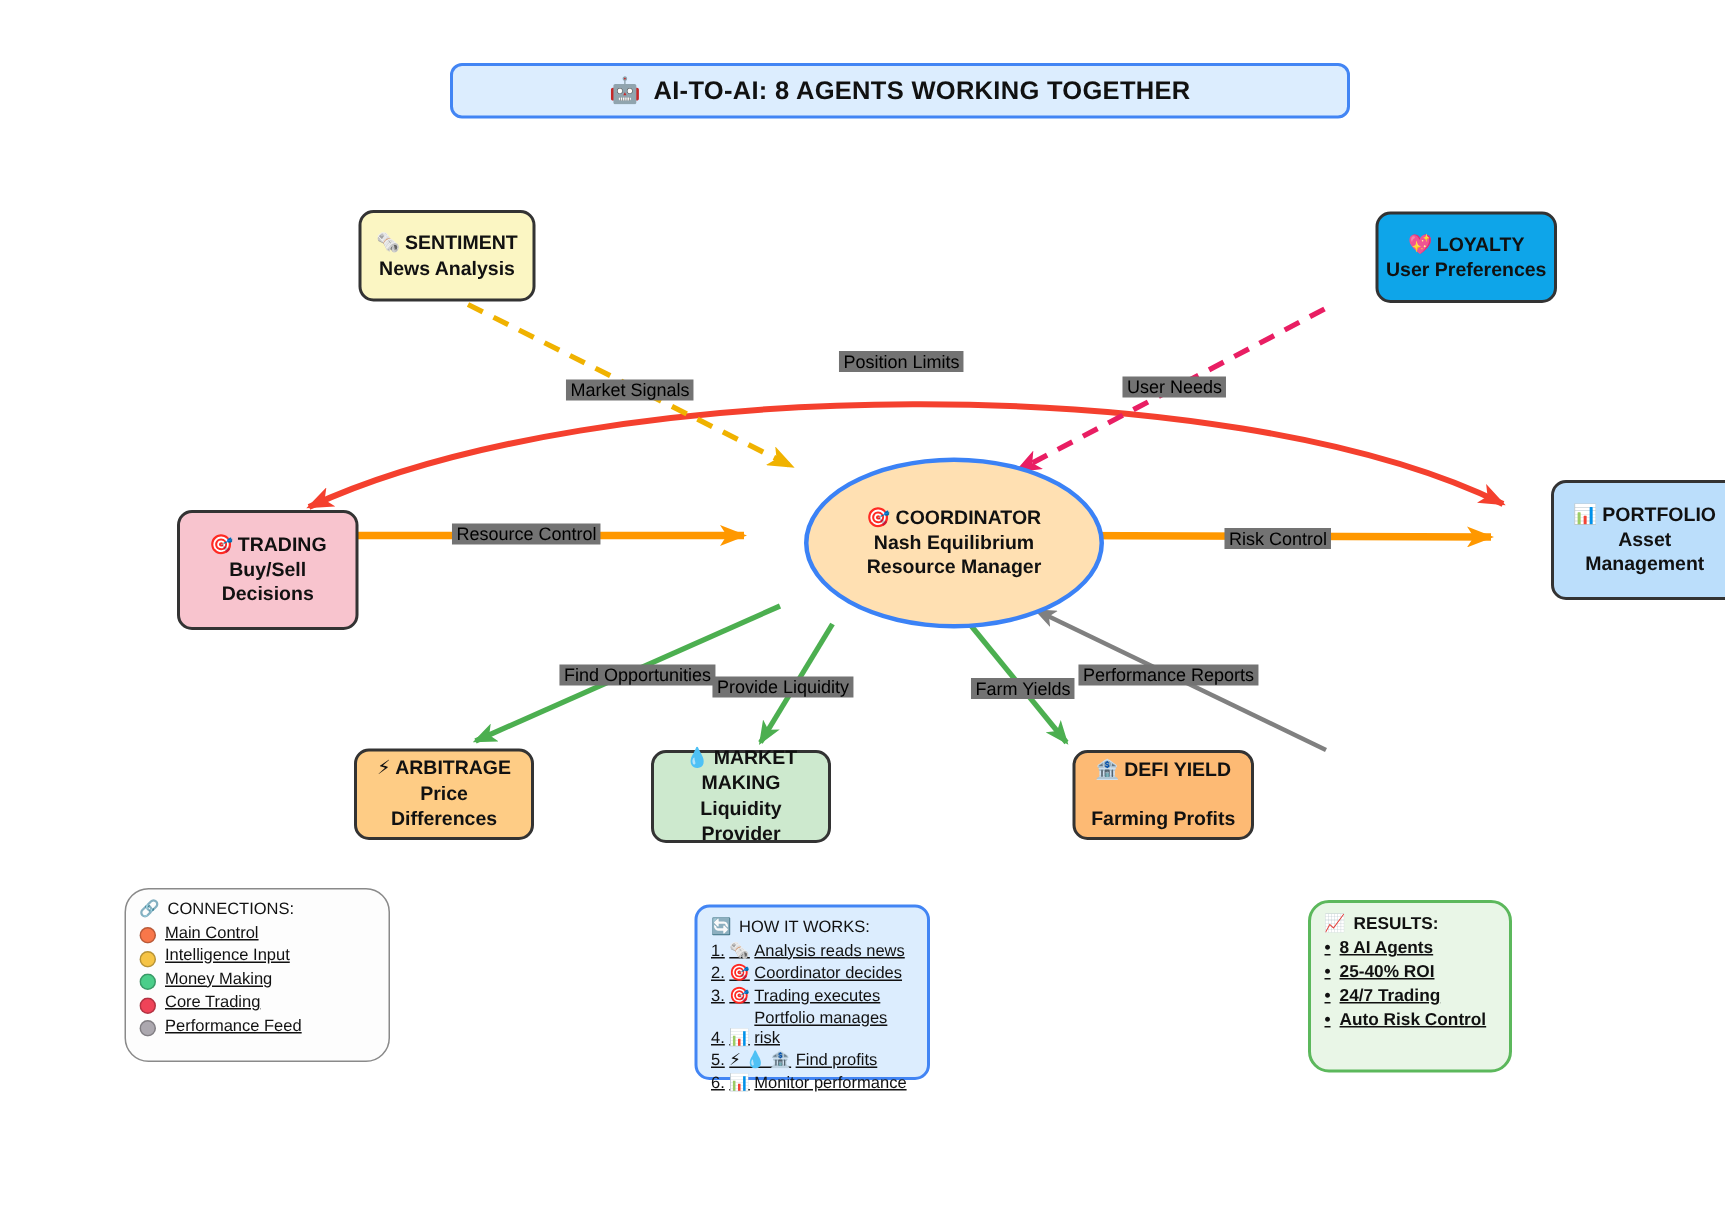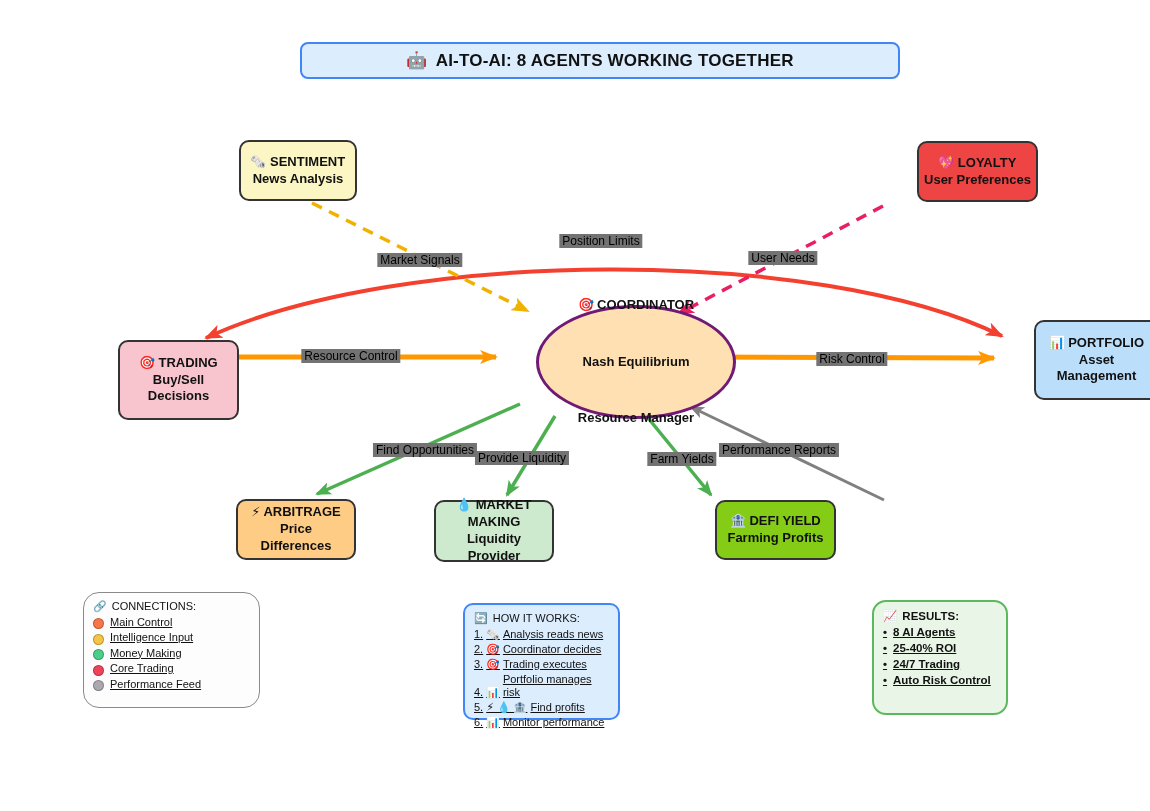--- a/index.html
+++ b/index.html
@@ -15,21 +15,21 @@
     display:flex; align-items:center; justify-content:center; gap:8px;
     font-weight:bold; font-size:17px; letter-spacing:0.2px; z-index:2; box-sizing:border-box;
   }
 
   .node {
     position:absolute; z-index:2; box-sizing:border-box;
     border:2px solid #333333; border-radius:10px;
     display:flex; flex-direction:column; align-items:center; justify-content:center;
     font-weight:bold; font-size:13px; line-height:1.3; text-align:center; padding:3px 5px;margin-left:36px;
   }
-  .node.ellipse { border:3px solid #701a75; border-radius:50%;gap:40px; }
+  .node.ellipse { border:3px solid #3b82f6; border-radius:50%; }
   .node .node-title { display:block; }
   .node .icon { margin-right:3px; }
 
   .edge-label {
     position:absolute; transform:translate(-50%,-50%); z-index:3;
     background:#737373; padding:0 3px; font-size:12px; white-space:nowrap; color:#000;
   }
 
   .legend {
     position:absolute; z-index:2; box-sizing:border-box; font-size:11px; line-height:13.5px;
@@ -100,21 +100,21 @@
     <span>AI-TO-AI: 8 AGENTS WORKING TOGETHER</span>
   </div>
 
   <div class="node" style="left: 203px; top: 140px; width: 118px; height: 61px; background: rgb(251, 246, 195);">
     <div class="node-title">
       <span class="icon">🗞️</span><span>SENTIMENT</span>
     </div>
     <div>News Analysis</div>
   </div>
 
-  <div class="node" style="left: 881px; top: 141px; width: 121px; height: 61px; background: #ef4444;">
+  <div class="node" style="left: 881px; top: 141px; width: 121px; height: 61px; background: #0ea5e9;">
     <div class="node-title">
       <span class="icon">💖</span><span>LOYALTY</span>
     </div>
     <div>User Preferences</div>
   </div>
 
   <div class="node" style="left: 82px; top: 340px; width: 121px; height: 80px; background: rgb(248, 196, 206);">
     <div class="node-title">
       <span class="icon">🎯</span><span>TRADING</span>
     </div>
@@ -143,21 +143,21 @@
     <div>Price Differences</div>
   </div>
 
   <div class="node" style="left: 398px; top: 500px; width: 120px; height: 62px; background: rgb(205, 233, 206);">
     <div class="node-title">
       <span class="icon">💧</span><span>MARKET MAKING</span>
     </div>
     <div>Liquidity Provider</div>
   </div>
 
-  <div class="node" style="left: 679px; top: 500px; width: 121px; height: 60px; background: #84cc16;">
+  <div class="node" style="left: 679px; top: 500px; width: 121px; height: 60px; background: #fdba74; justify-content: space-between;">
     <div class="node-title">
       <span class="icon">🏦</span><span>DEFI YIELD</span>
     </div>
     <div>Farming Profits</div>
   </div>
 
 
   <div class="edge-label" style="left:420px;top:260px">Market Signals</div>
   <div class="edge-label" style="left:601px;top:241px">Position Limits</div>
   <div class="edge-label" style="left:783px;top:258px">User Needs</div>

